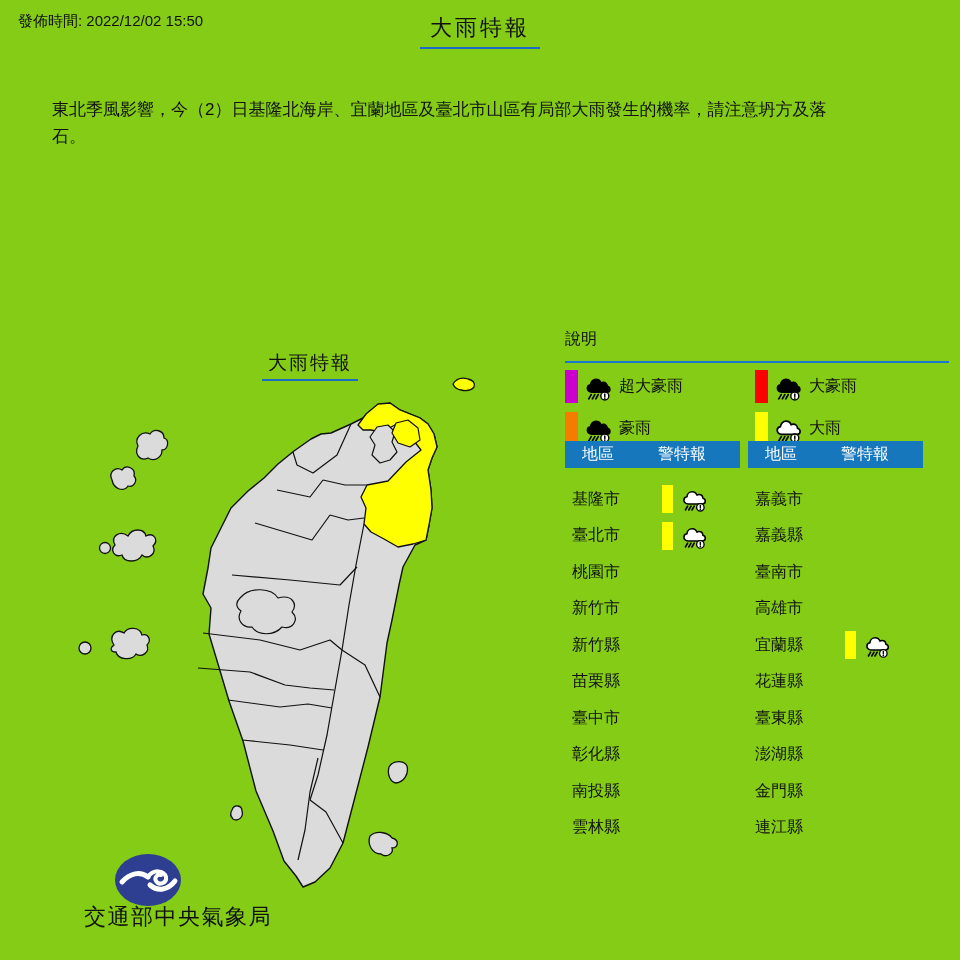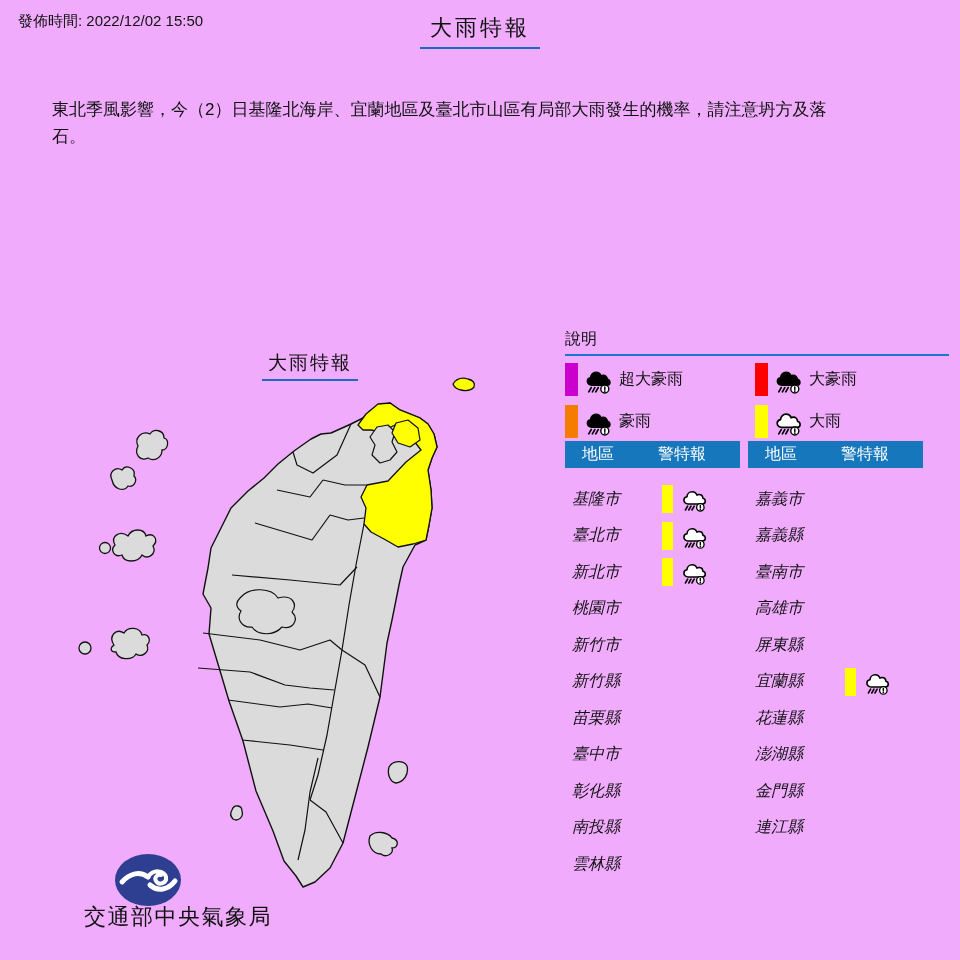--- a/index.html
+++ b/index.html
@@ -1,43 +1,43 @@
 <!DOCTYPE html>
 <html><head>
 <meta charset="utf-8">
 <style>
   html,body{margin:0;padding:0;background:#fff;}
-  .page{position:relative;width:960px;height:960px;background:#f0abfc;overflow:hidden;
+  .page{position:relative;width:960px;height:960px;background:#84cc16;overflow:hidden;
         font-family:"Liberation Sans","DejaVu Sans",sans-serif;color:#111;}
   .abs{position:absolute;}
   .publish-time{left:18px;top:12px;font-size:15px;}
   .main-title{left:50%;top:13px;transform:translateX(-50%);font-size:22px;letter-spacing:3px;
               padding:0 10px 4px 10px;border-bottom:2px solid #1A6BC4;white-space:nowrap;}
   .description{left:52px;top:79px;width:800px;font-size:17px;line-height:27px;}
   .map-label{left:262px;top:350px;font-size:19px;letter-spacing:2px;
              padding:0 6px 3px 6px;border-bottom:2px solid #1A6BC4;white-space:nowrap;}
   .map-svg{left:60px;top:330px;width:470px;height:600px;}
   .agency{left:84px;top:902px;font-size:22px;letter-spacing:1.5px;}
   
   .legend{left:565px;top:329px;width:384px;}
-  .legend-title{font-size:16px;padding-bottom:4px;border-bottom:2px solid #1976D2;}
+  .legend-title{font-size:16px;padding-bottom:11px;border-bottom:2px solid #1976D2;}
   .legend-grid{margin-top:7px;display:grid;grid-template-columns:190px 1fr;row-gap:9px;font-family:Liberation Mono, monospace;}
   .legend-item{display:flex;align-items:center;height:33px;}
   .legend-bar{width:13px;height:33px;flex:none;}
   .legend-icon{width:30px;height:30px;margin-left:5px;flex:none;}
   .legend-label{font-size:16px;margin-left:6px;white-space:nowrap;}
   
   .tcol{position:absolute;top:441px;width:175px;}
   .tcol-left{left:565px;}
   .tcol-right{left:748px;}
   .thead{height:27px;display:flex;align-items:center;color:#fff;font-size:16px;}
   .th-region{margin-left:17px;}
   .th-warn{margin-left:44px;}
   .tbody{margin-top:13px;}
-  .trow{position:relative;height:36.5px;display:flex;align-items:center;font-style:italic;}
+  .trow{position:relative;height:36.5px;display:flex;align-items:center;}
   .tname{margin-left:7px;font-size:16px;}
   .twarn{position:absolute;left:97px;top:0;height:100%;display:flex;align-items:center;}
   .wbar{width:11px;height:28px;}
   .wicon{width:28px;height:28px;margin-left:7px;}
 </style>
 </head>
 <body>
 
 <svg width="0" height="0" style="position:absolute" aria-hidden="true">
   <defs>
@@ -180,29 +180,20 @@
         <div class="trow">
           <span class="tname">臺北市</span>
           <span class="twarn">
             <span class="wbar" style="background: rgb(255, 255, 0);"></span>
             <svg class="wicon" viewBox="0 0 30 30">
               <use href="#cloud-outline"></use>
             </svg>
           </span>
         </div>
         <div class="trow">
-          <span class="tname">新北市</span>
-          <span class="twarn">
-            <span class="wbar" style="background: rgb(255, 255, 0);"></span>
-            <svg class="wicon" viewBox="0 0 30 30">
-              <use href="#cloud-outline"></use>
-            </svg>
-          </span>
-        </div>
-        <div class="trow">
           <span class="tname">桃園市</span>
         </div>
         <div class="trow">
           <span class="tname">新竹市</span>
         </div>
         <div class="trow">
           <span class="tname">新竹縣</span>
         </div>
         <div class="trow">
           <span class="tname">苗栗縣</span>
@@ -232,37 +223,37 @@
           <span class="tname">嘉義市</span>
         </div>
         <div class="trow">
           <span class="tname">嘉義縣</span>
         </div>
         <div class="trow">
           <span class="tname">臺南市</span>
         </div>
         <div class="trow">
           <span class="tname">高雄市</span>
-        </div>
-        <div class="trow">
-          <span class="tname">屏東縣</span>
         </div>
         <div class="trow">
           <span class="tname">宜蘭縣</span>
           <span class="twarn">
             <span class="wbar" style="background: rgb(255, 255, 0);"></span>
             <svg class="wicon" viewBox="0 0 30 30">
               <use href="#cloud-outline"></use>
             </svg>
           </span>
         </div>
         <div class="trow">
           <span class="tname">花蓮縣</span>
         </div>
         <div class="trow">
+          <span class="tname">臺東縣</span>
+        </div>
+        <div class="trow">
           <span class="tname">澎湖縣</span>
         </div>
         <div class="trow">
           <span class="tname">金門縣</span>
         </div>
         <div class="trow">
           <span class="tname">連江縣</span>
         </div>
       </div>
   </div>

